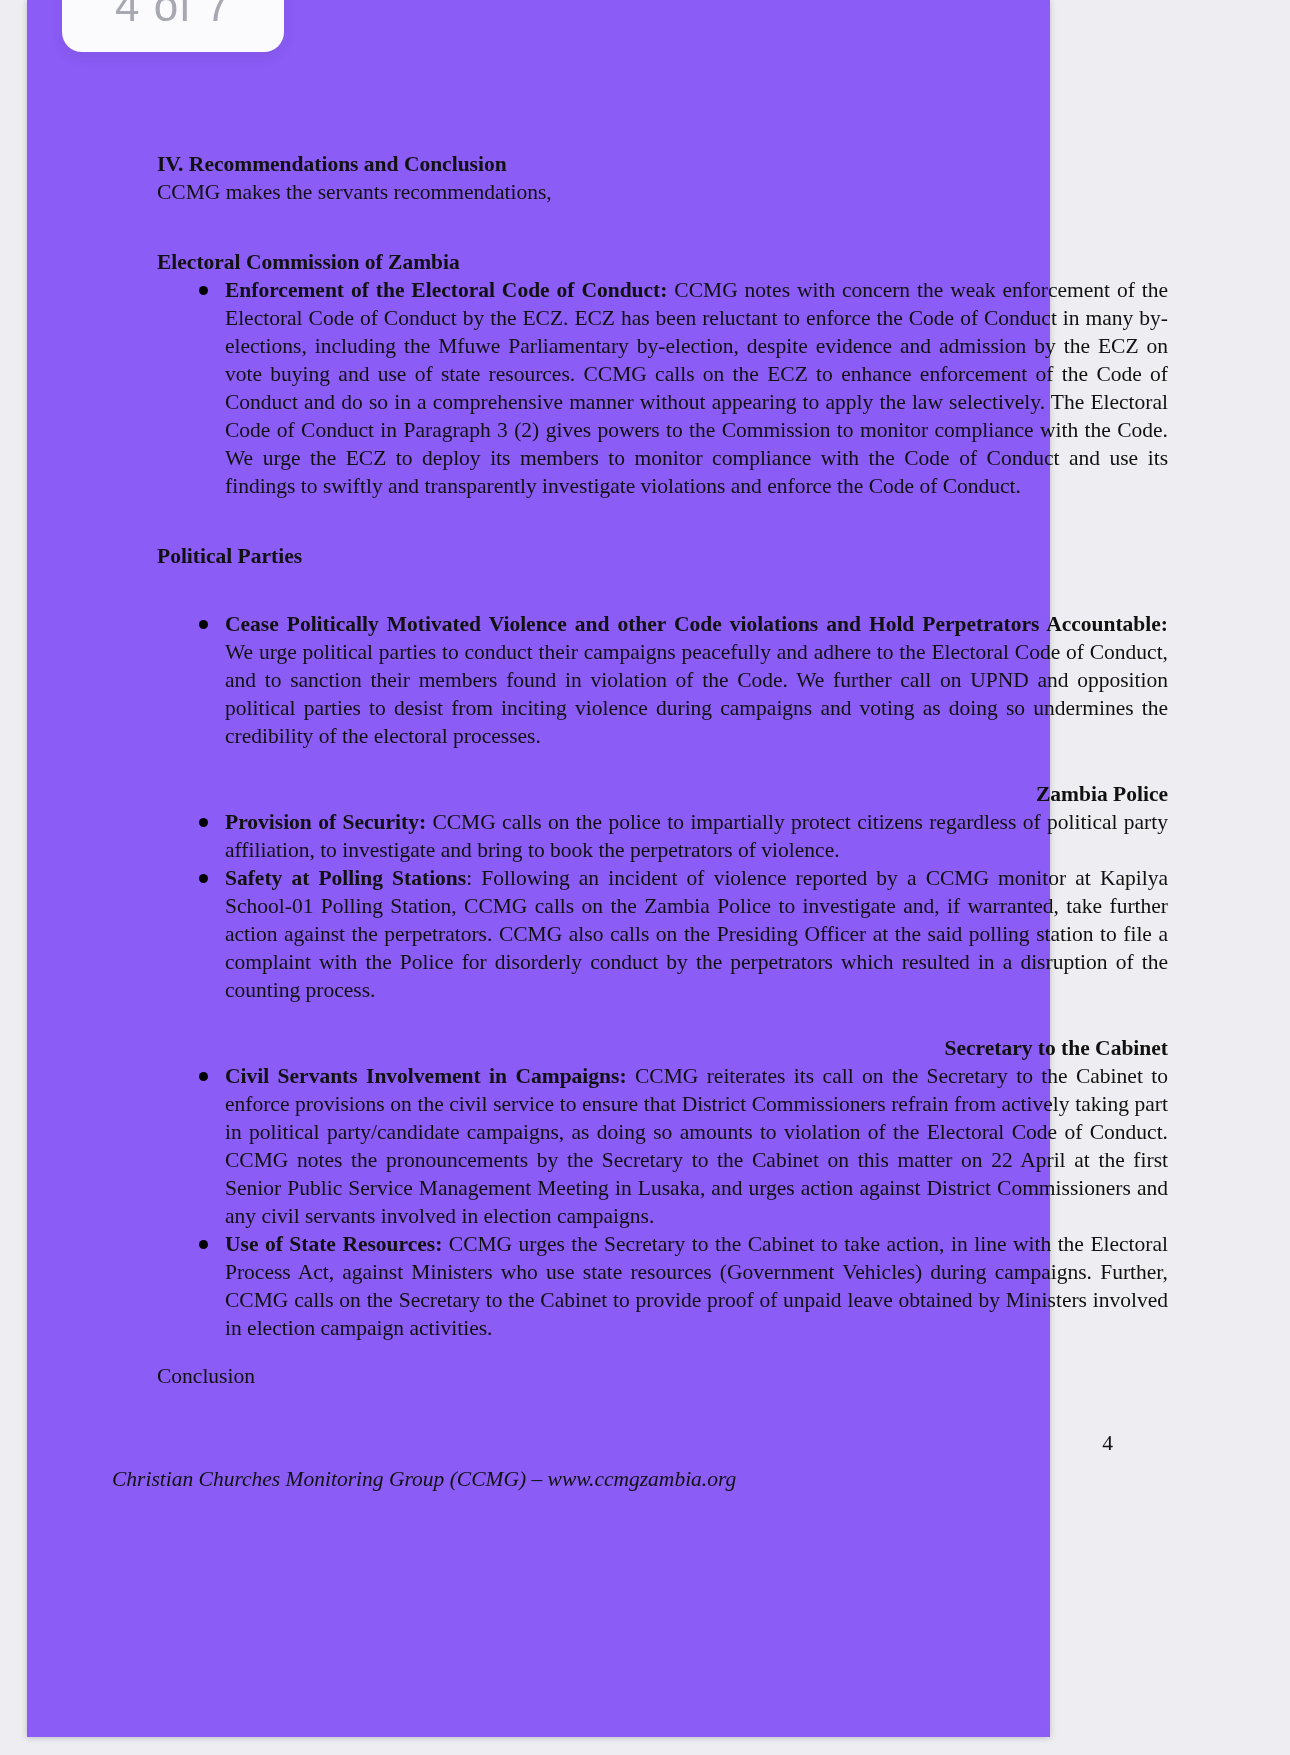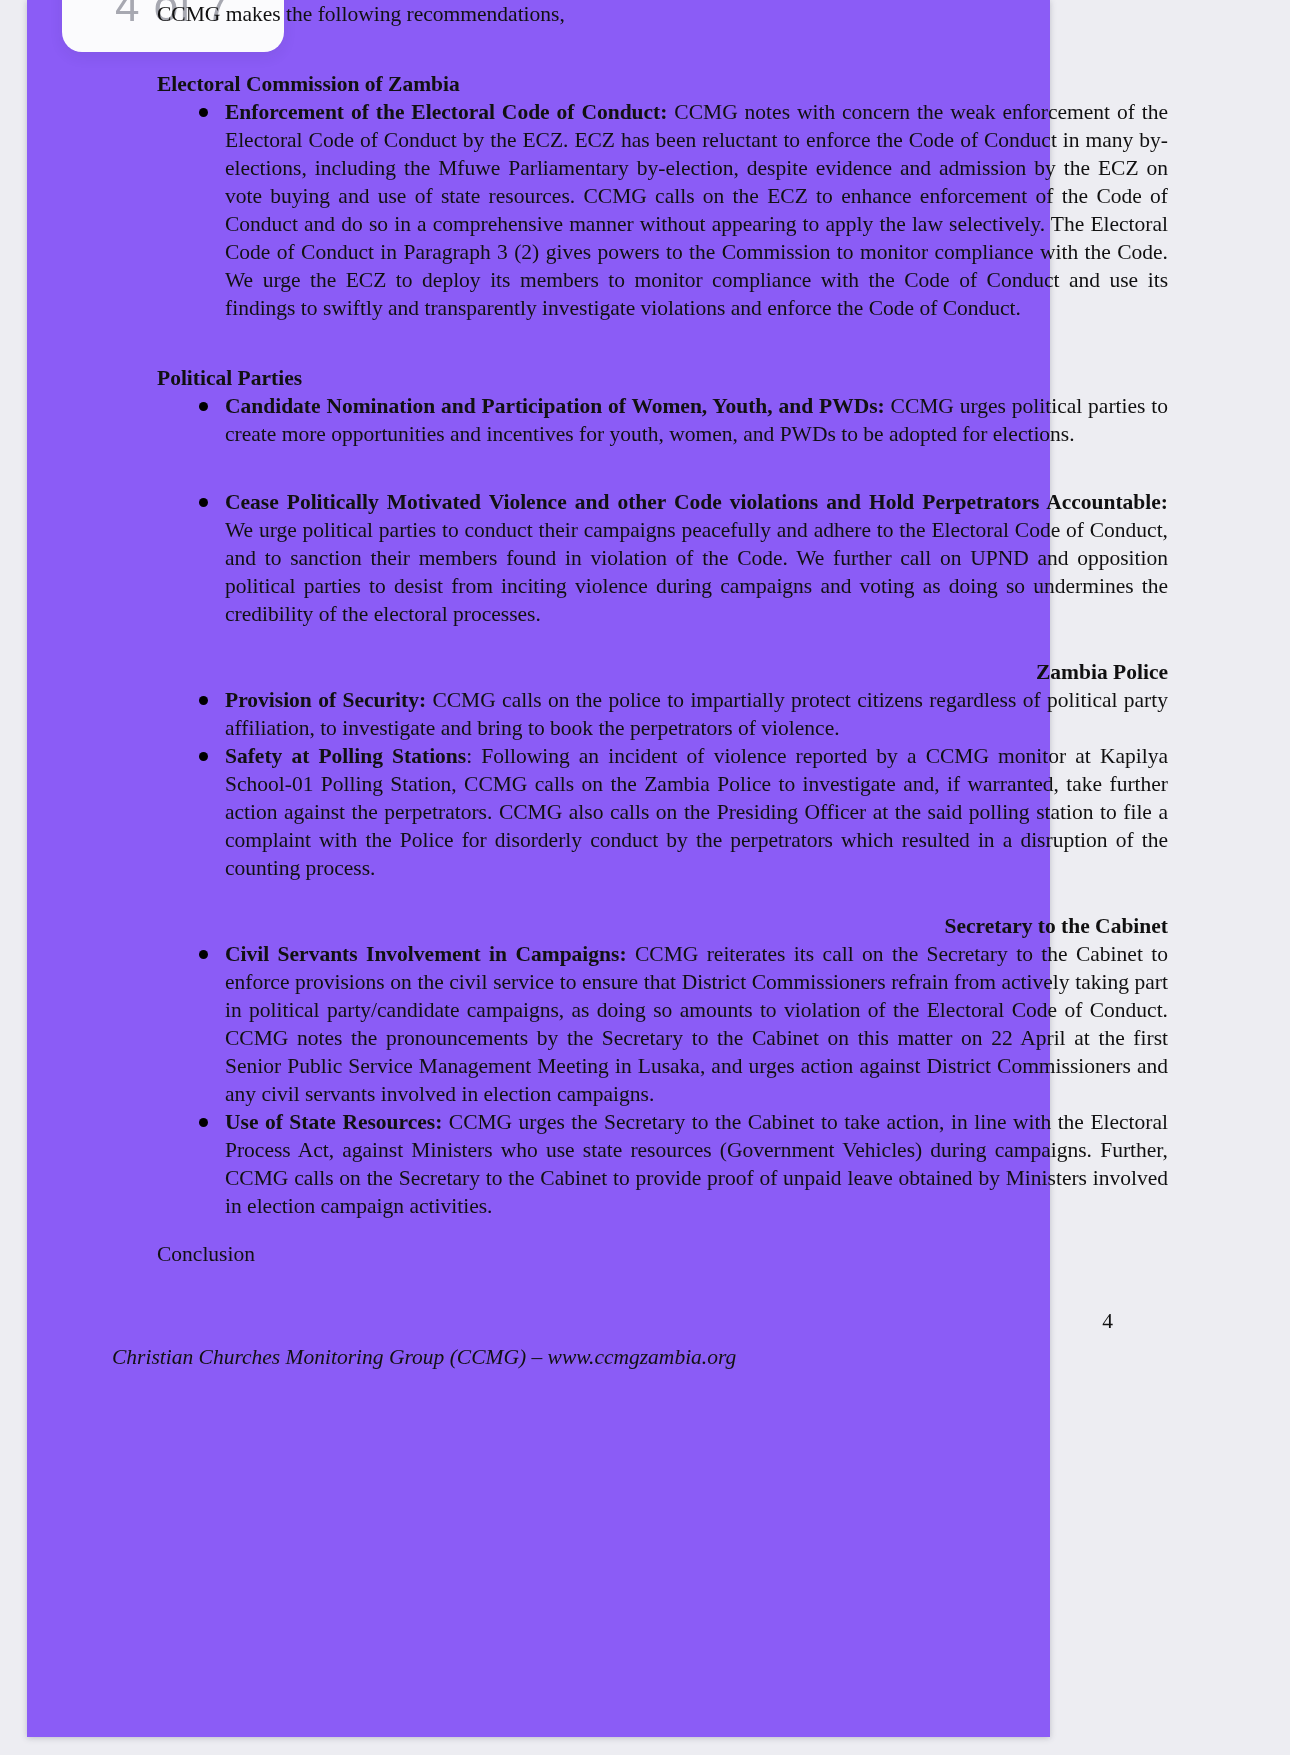--- a/index.html
+++ b/index.html
@@ -103,30 +103,30 @@
 <body>
 
 <div class="page">
 
   <div class="page-indicator">
     <span>4 of 7</span>
   </div>
 
   <div class="content">
 
-    <div class="doc-heading-sub">CCMG makes the following recommendations,</div>
+    <div class="doc-heading-title">IV. Recommendations and Conclusion</div>
+    <div class="doc-heading-sub">CCMG makes the servants recommendations,</div>
 
     <div class="section-title mt-lg">Electoral Commission of Zambia</div>
     <ul class="bullets">
       <li><span class="lead">Enforcement of the Electoral Code of Conduct:</span><span> CCMG notes with concern the weak enforcement of the Electoral Code of Conduct by the ECZ. ECZ has been reluctant to enforce the Code of Conduct in many by-elections, including the Mfuwe Parliamentary by-election, despite evidence and admission by the ECZ on vote buying and use of state resources. CCMG calls on the ECZ to enhance enforcement of the Code of Conduct and do so in a comprehensive manner without appearing to apply the law selectively. The Electoral Code of Conduct in Paragraph 3 (2) gives powers to the Commission to monitor compliance with the Code. We urge the ECZ to deploy its members to monitor compliance with the Code of Conduct and use its findings to swiftly and transparently investigate violations and enforce the Code of Conduct.</span></li>
     </ul>
 
     <div class="section-title mt-lg">Political Parties</div>
     <ul class="bullets">
-      <li><span class="lead">Candidate Nomination and Participation of Women, Youth, and PWDs:</span><span> CCMG urges political parties to create more opportunities and incentives for youth, women, and PWDs to be adopted for elections.</span></li>
       <li class="gap-before"><span class="lead">Cease Politically Motivated Violence and other Code violations and Hold Perpetrators Accountable:</span><span> We urge political parties to conduct their campaigns peacefully and adhere to the Electoral Code of Conduct, and to sanction their members found in violation of the Code. We further call on UPND and opposition political parties to desist from inciting violence during campaigns and voting as doing so undermines the credibility of the electoral processes.</span></li>
     </ul>
 
     <div class="section-title mt-md">Zambia Police</div>
     <ul class="bullets">
       <li><span class="lead">Provision of Security:</span><span> CCMG calls on the police to impartially protect citizens regardless of political party affiliation, to investigate and bring to book the perpetrators of violence.</span></li>
       <li><span class="lead">Safety at Polling Stations</span><span>: Following an incident of violence reported by a CCMG monitor at Kapilya School-01 Polling Station, CCMG calls on the Zambia Police to investigate and, if warranted, take further action against the perpetrators. CCMG also calls on the Presiding Officer at the said polling station to file a complaint with the Police for disorderly conduct by the perpetrators which resulted in a disruption of the counting process.</span></li>
     </ul>
 
     <div class="section-title roman mt-md">Secretary to the Cabinet</div>

